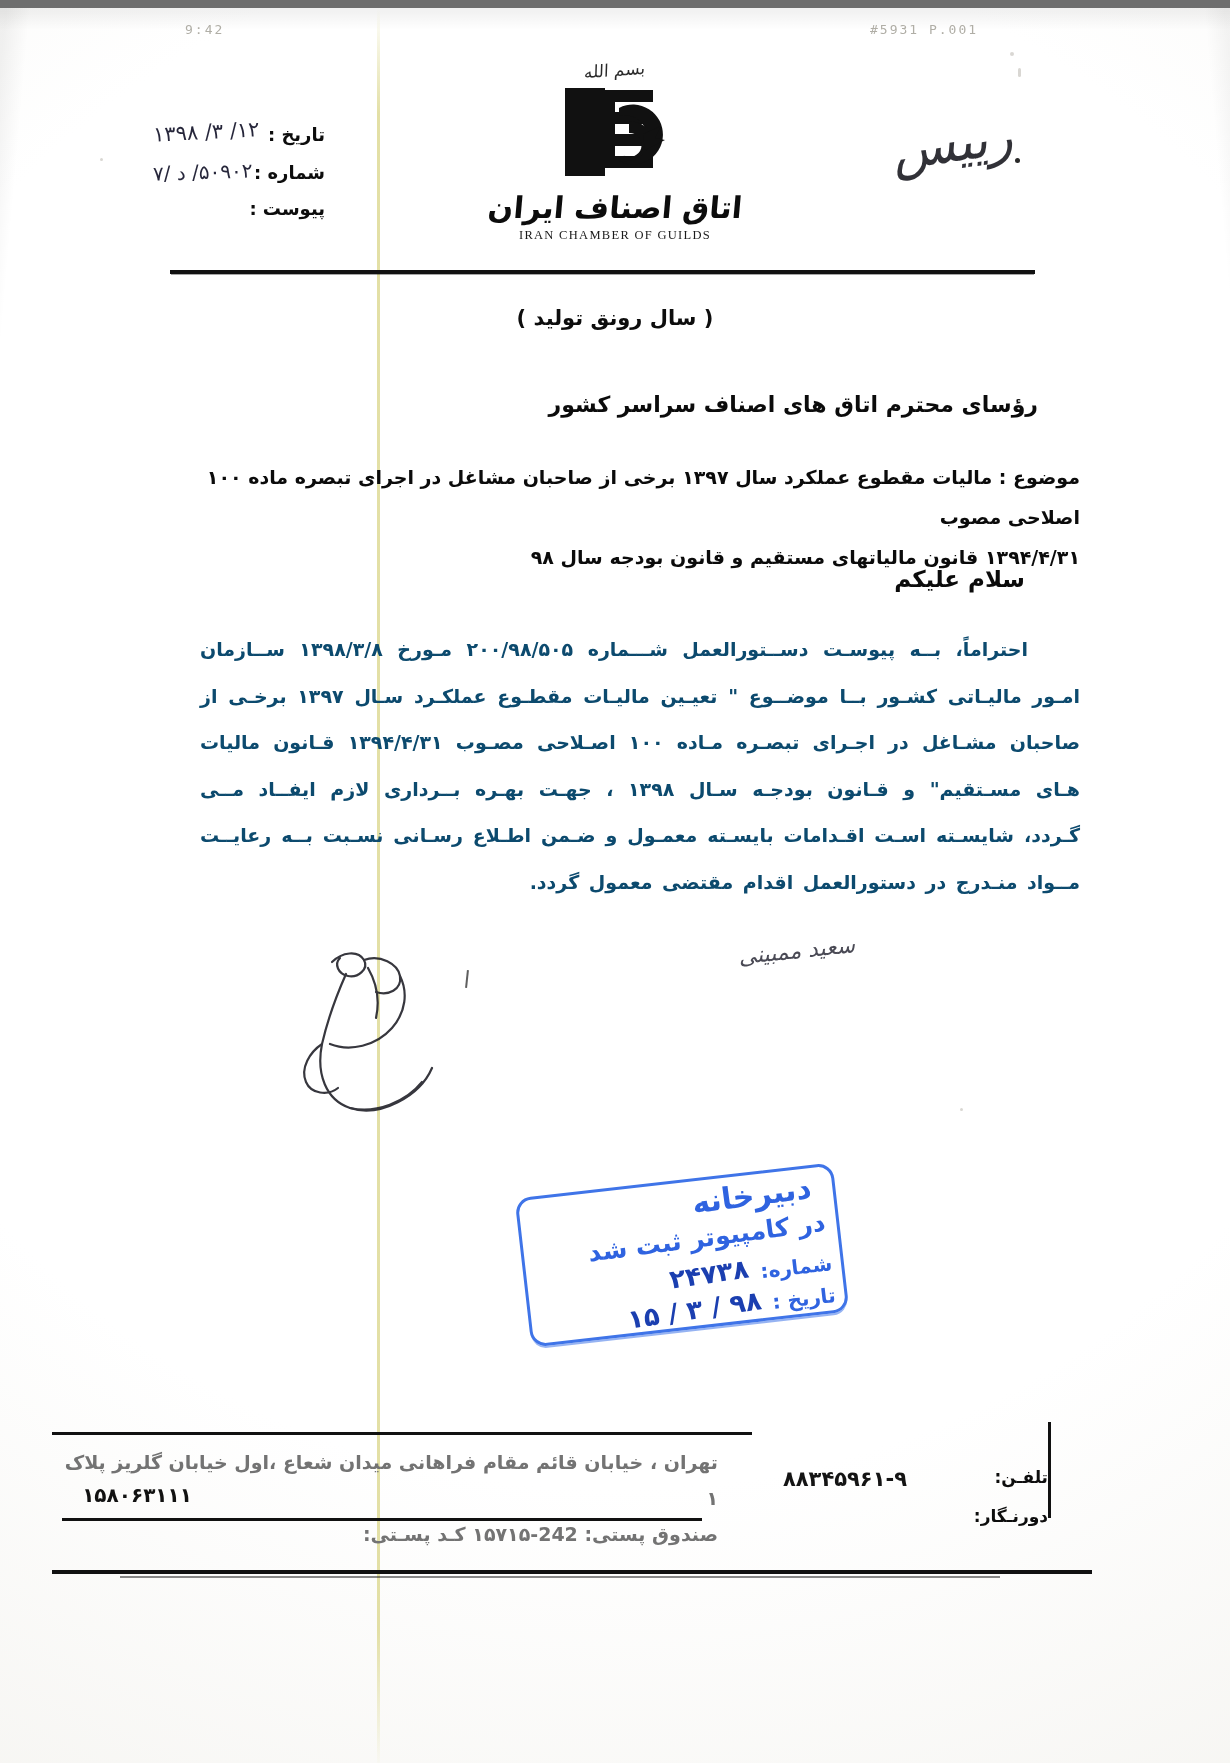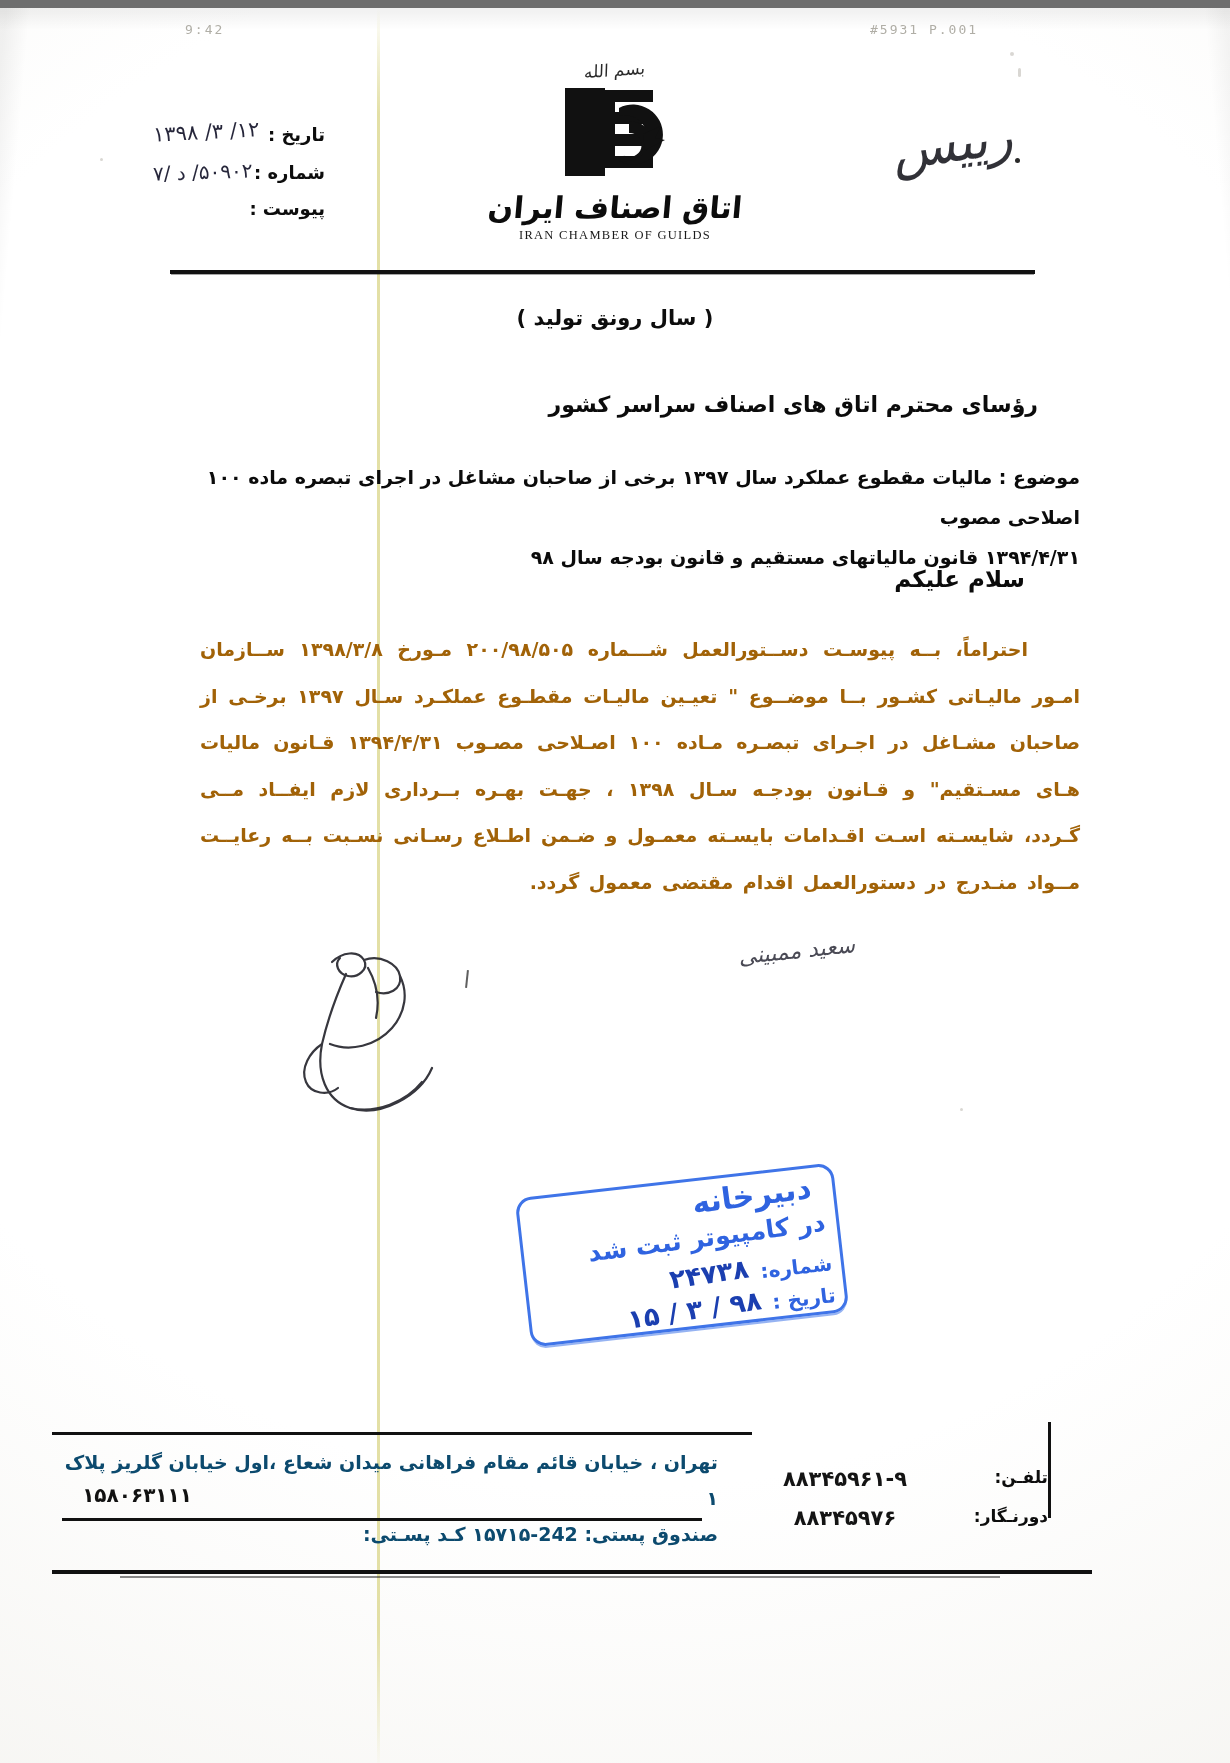--- a/index.html
+++ b/index.html
@@ -105,21 +105,21 @@
     position:absolute;top:450px;right:150px;width:880px;z-index:4;
     font-size:19px;font-weight:bold;color:#0b0b0b;line-height:2.1;
     letter-spacing:-.3px;text-align:right;
   }
   .salam{
     position:absolute;top:558px;right:205px;z-index:4;
     font-size:23px;font-weight:bold;color:#0b0b0b;
   }
   .body{
     position:absolute;top:618px;right:150px;width:880px;z-index:4;
-    font-size:19px;font-weight:bold;color:#a16207;
+    font-size:19px;font-weight:bold;color:#0c4a6e;
     line-height:2.45;text-align:justify;text-align-last:right;
     letter-spacing:-.2px;word-spacing:3px;
   }
   .body p{margin:0;}
   .body .indent{display:inline-block;width:52px;}
 
   
   .sig-name{
     position:absolute;top:930px;left:740px;z-index:5;
     font-size:22px;color:#232330;opacity:.82;
@@ -158,21 +158,21 @@
 
   
   .foot-rule{
     position:absolute;left:52px;width:700px;height:3px;background:#111;z-index:4;top:1424px;
   }
   .foot-rule2{
     position:absolute;left:62px;width:640px;height:3px;background:#111;z-index:4;top:1510px;
   }
   .foot-addr{
     position:absolute;top:1436px;right:512px;width:660px;z-index:4;
-    text-align:right;font-size:19px;font-weight:bold;color:#0c4a6e;line-height:1.9;
+    text-align:right;font-size:19px;font-weight:bold;color:#737373;line-height:1.9;
     letter-spacing:-.3px;
   }
   .foot-web{
     position:absolute;top:1418px;left:740px;width:300px;height:30px;z-index:4;
     border-top:3px solid #111;border-bottom:3px solid #111;
     font-family:"Liberation Serif","DejaVu Serif",serif;direction:ltr;
     font-size:19px;color:#8d8b84;text-align:center;letter-spacing:1px;line-height:30px;
   }
   .foot-tel{
     position:absolute;top:1452px;left:730px;width:230px;z-index:4;text-align:center;
@@ -297,21 +297,20 @@
 
   <div class="foot-addr">
     <div>تهران ، خیابان قائم مقام فراهانی میدان شعاع ،اول خیابان گلریز پلاک ۱</div>
     <div>صندوق پستی: 242-۱۵۷۱۵      کـد پسـتی:</div>
   </div>
   <div class="pcode">۱۵۸۰۶۳۱۱۱</div>
 
 
   <div class="foot-tel">
     <div>۸۸۳۴۵۹۶۱-۹</div>
-    <div>۸۸۳۴۵۹۷۶</div>
   </div>
   <div class="foot-tel-lbl">
     <div>تلفـن:</div>
     <div>دورنـگار:</div>
   </div>
   <div class="foot-vline"></div>
 
   <div class="foot-bottom"></div>
   <div class="foot-bottom2"></div>
 

